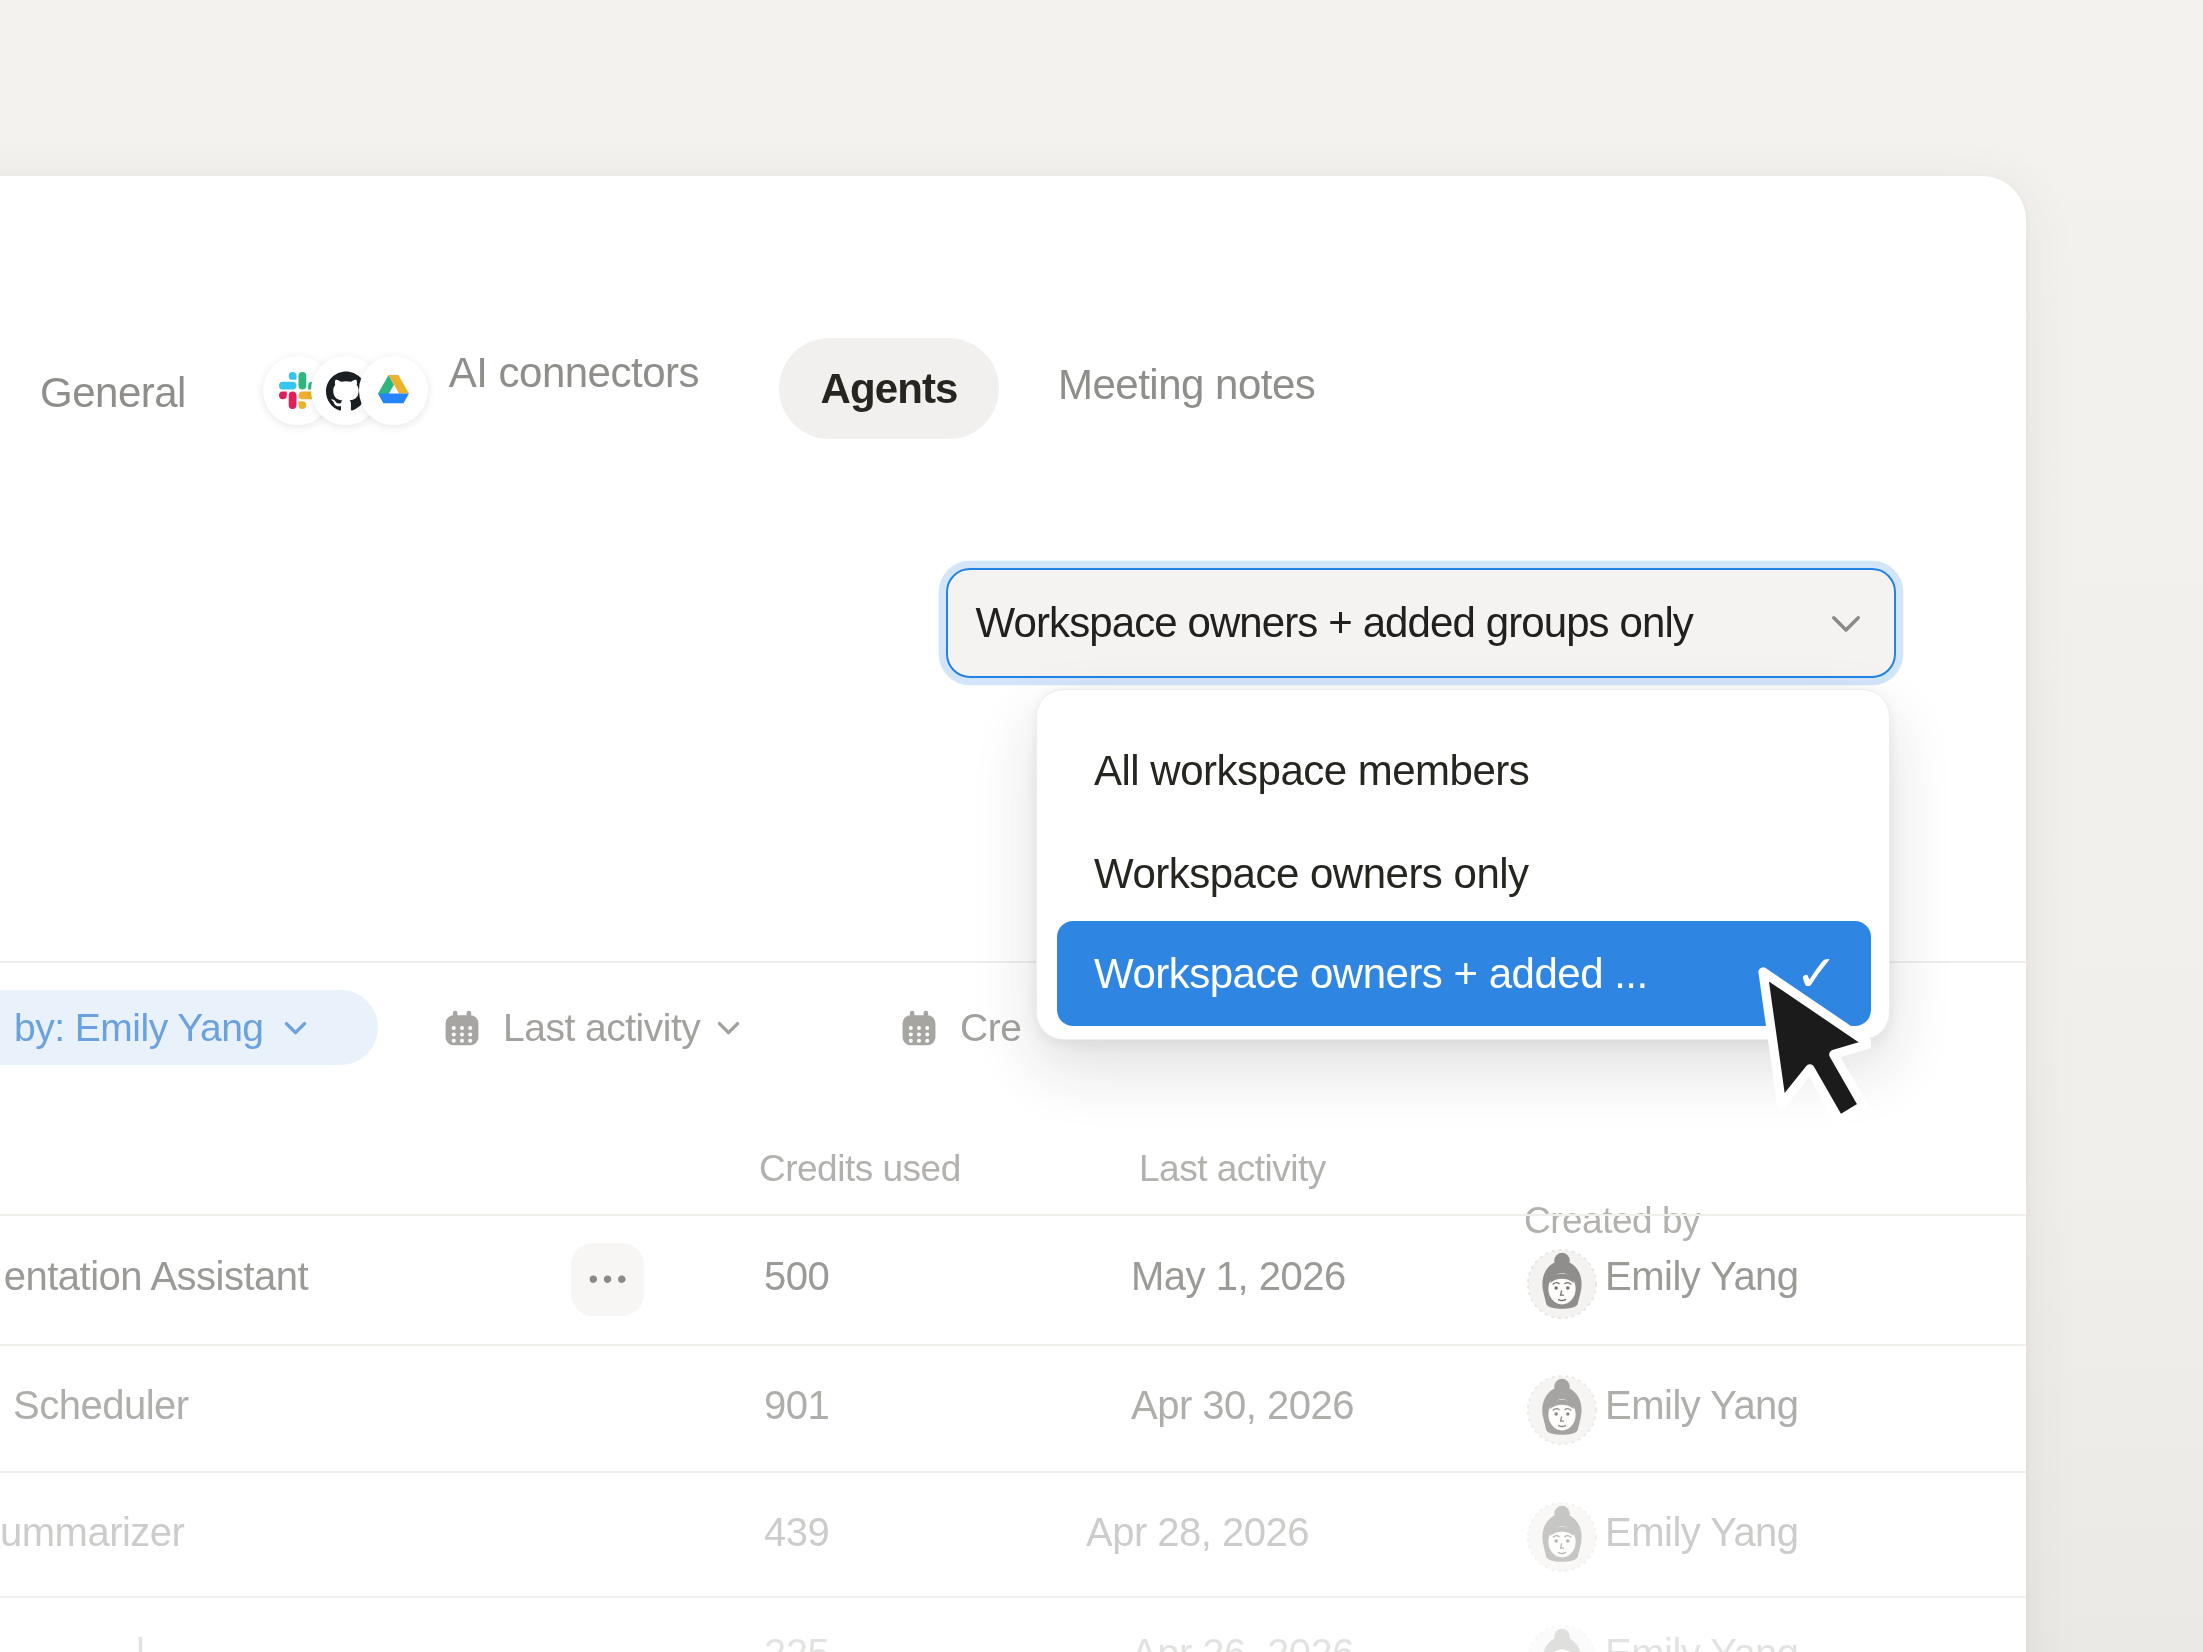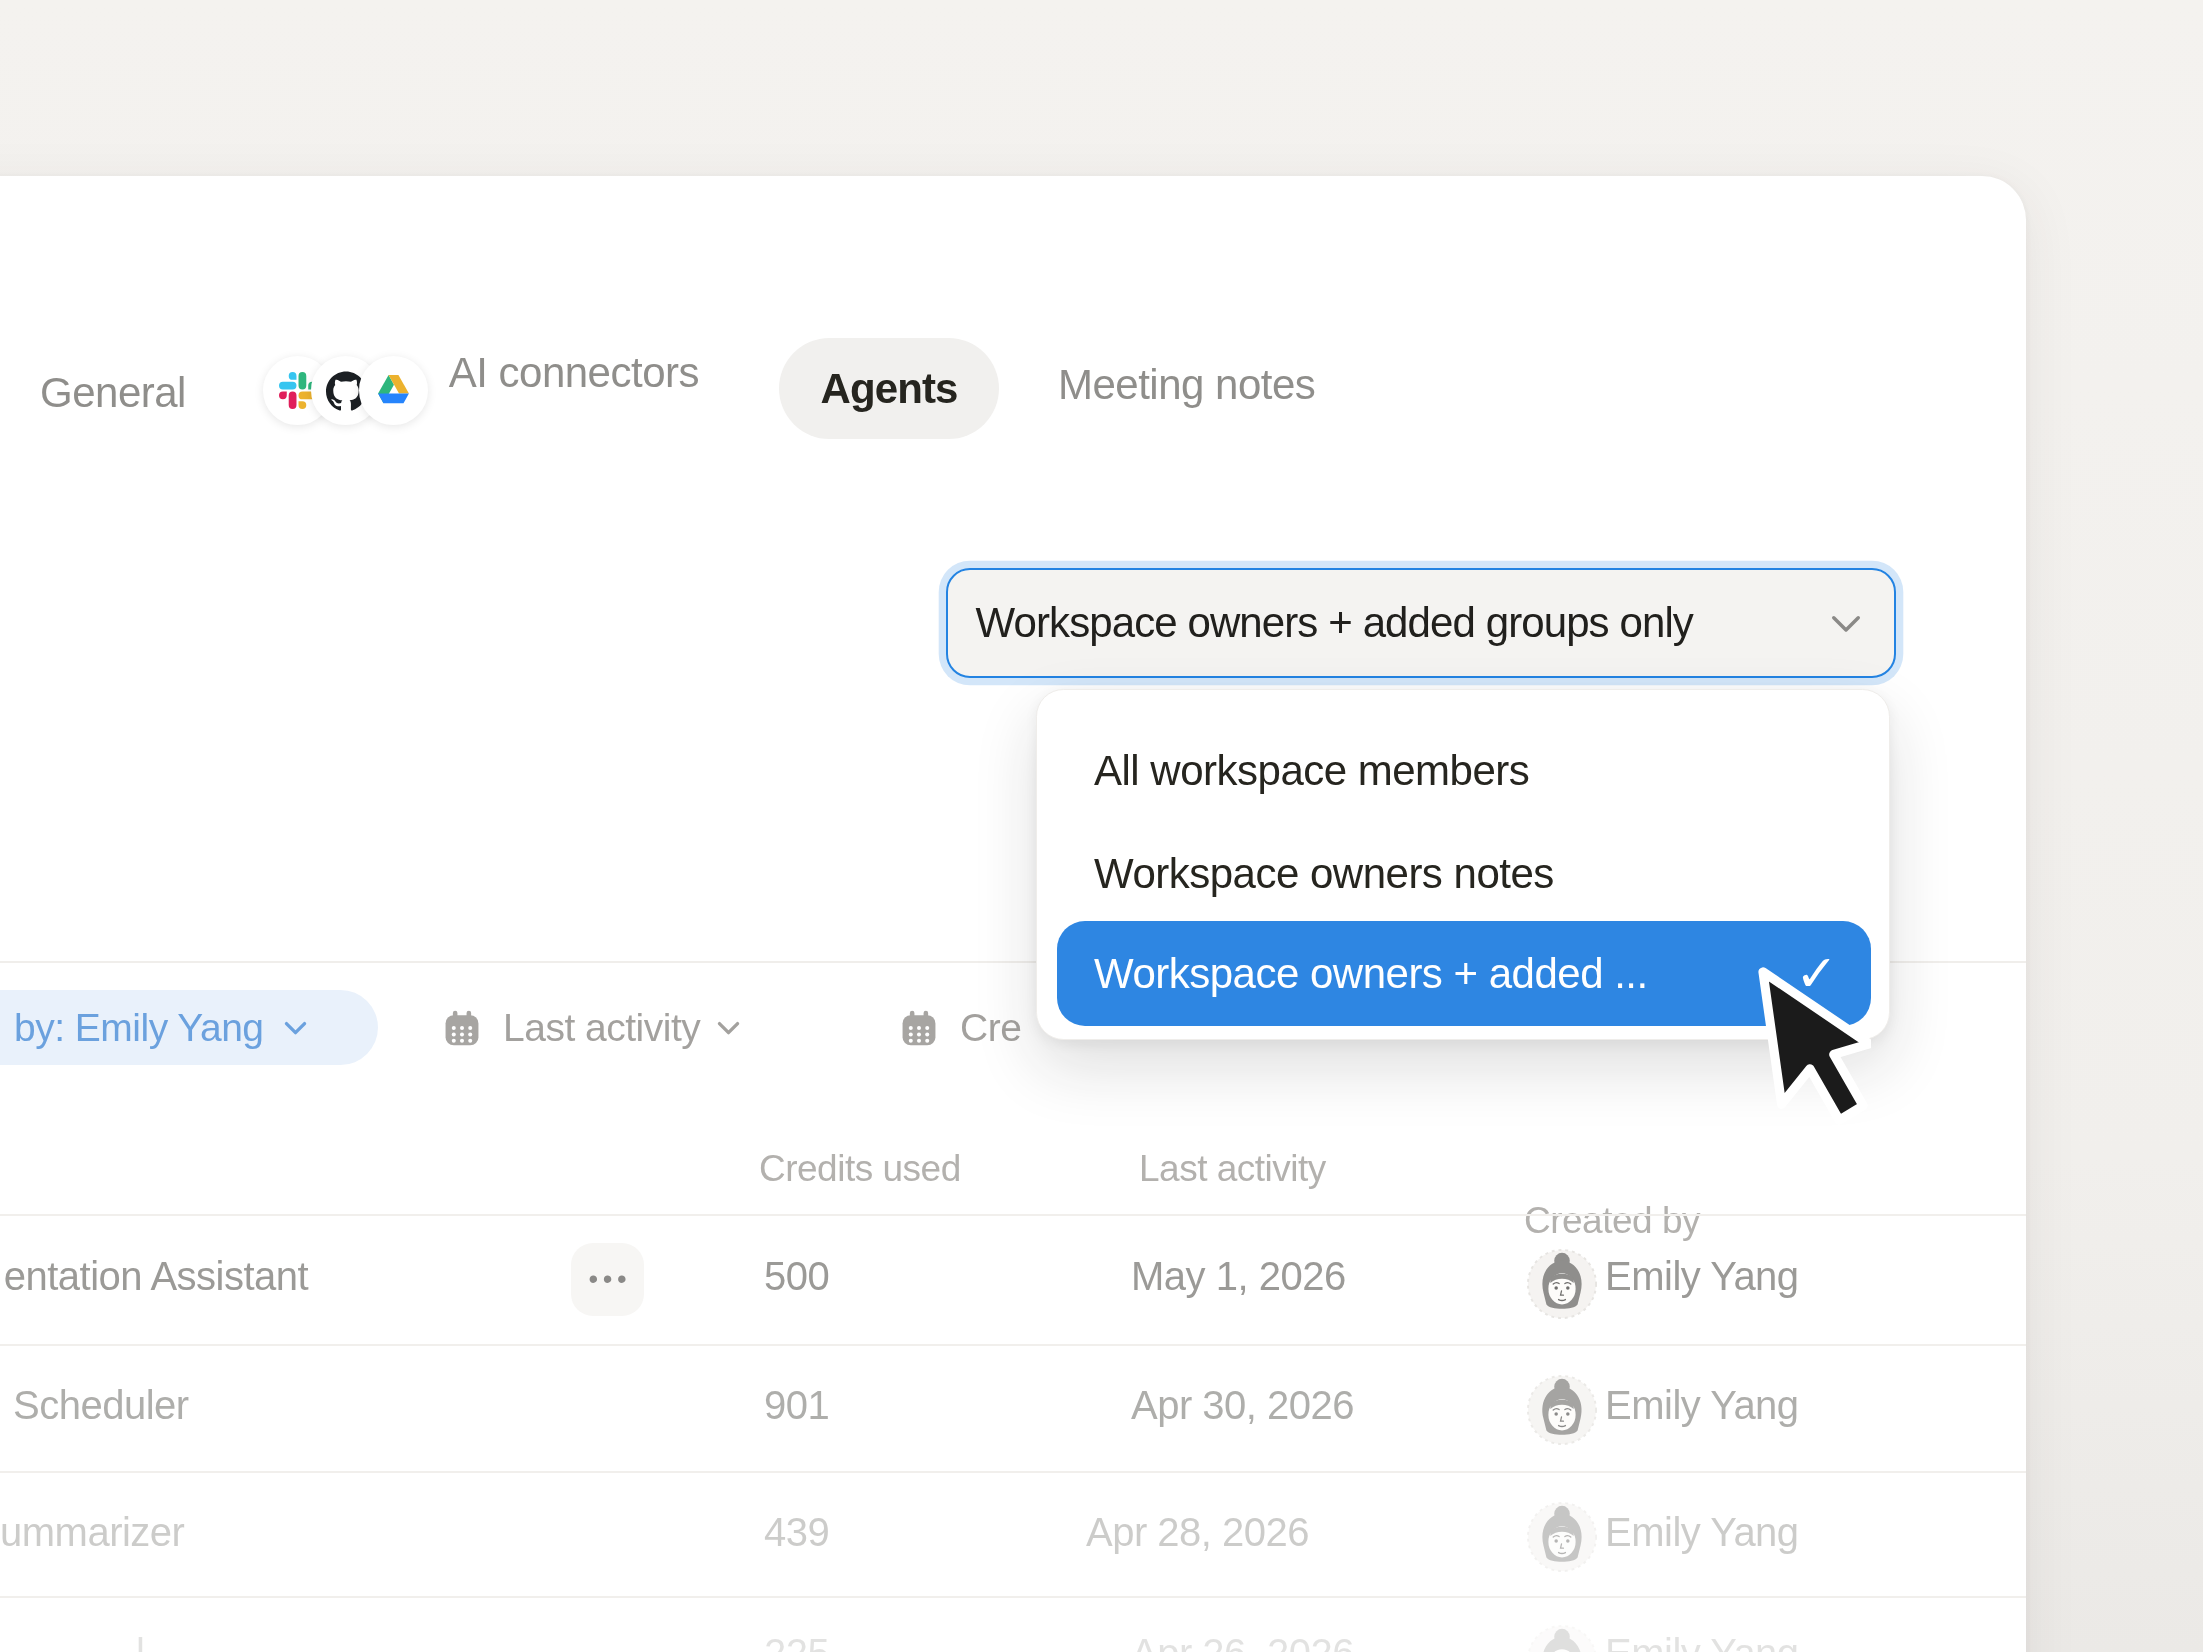--- a/index.html
+++ b/index.html
@@ -67,21 +67,21 @@
   .avatar{width:72px;height:72px;}
   
   .menu{
     left:1036px;top:689px;width:854px;height:351px;border-radius:27.5px;background:#ffffff;
     border:0.9px solid #efedea;box-sizing:border-box;
     box-shadow:0 27.5px 64px rgba(25,25,25,.14), 0 3.7px 13px rgba(25,25,25,.06);
     z-index:10;
   }
   .menu-opt{position:absolute;left:57px;font-size:42px;color:#26251f;letter-spacing:-0.5px;white-space:nowrap;}
   .menu-selected{
-    position:absolute;left:20px;top:231px;width:814px;height:105px;border-radius:28px;
+    position:absolute;left:20px;top:231px;width:814px;height:105px;border-radius:16px;
     background:#2e86e2;display:flex;align-items:center;justify-content:space-between;
     padding:0 33px 0 37px;box-sizing:border-box;
   }
   .menu-selected .sel-text{font-size:42px;color:#ffffff;letter-spacing:-0.5px;white-space:nowrap;}
   .menu-selected .check{font-size:51px;color:#ffffff;}
   .cursor{left:1752px;top:966px;z-index:20;}
 </style>
 </head>
 <body>
 
@@ -255,21 +255,21 @@
     <circle cx="37" cy="37" r="35" fill="#f5f3f1" stroke="#e7e5e2" stroke-width="2" stroke-dasharray="3 4"></circle>
     <circle cx="37" cy="13" r="8" fill="#8f8e8c"></circle>
     <path d="M18 46 C13 26 25 13 37 13 C49 13 61 26 56 46 L53 58 C49 64 25 64 21 58 Z" fill="#8f8e8c"></path>
     <ellipse cx="37" cy="42" rx="14" ry="16" fill="#fdfcfa"></ellipse>
   </svg>
   <div class="abs cell" style="left:1605px;top:35px;">Emily Yang</div>
 </div>
 
 <div class="abs menu">
   <div class="menu-opt" style="top:744px;position:absolute;top:57px;">All workspace members</div>
-  <div class="menu-opt" style="position:absolute;top:160px;">Workspace owners notes</div>
+  <div class="menu-opt" style="position:absolute;top:160px;">Workspace owners only</div>
   <div class="menu-selected">
     <span class="sel-text">Workspace owners + added ...</span>
     <span class="check">✓</span>
   </div>
 </div>
 
 <svg class="abs cursor" width="119" height="193" viewBox="0 0 65 105">
   <polygon points="6,3 6,76 24,59 36,89 50,83 38,53 58,50" fill="#1b1b1b" stroke="#ffffff" stroke-width="5" stroke-linejoin="round" transform="rotate(-8 6 3)"></polygon>
 </svg>
 

